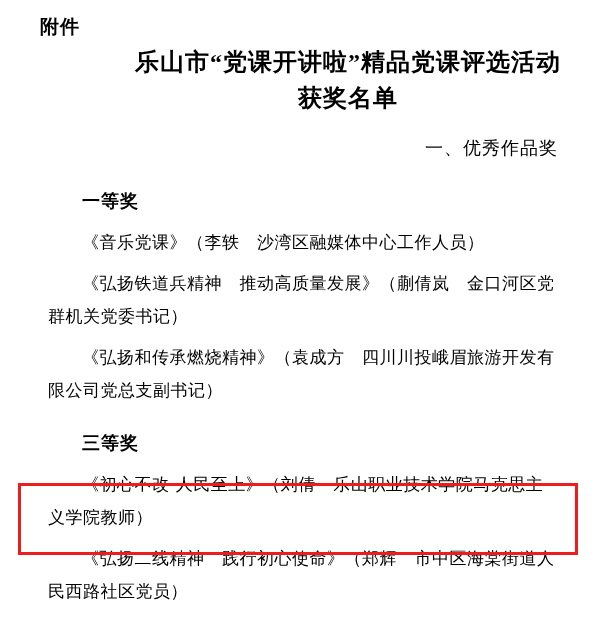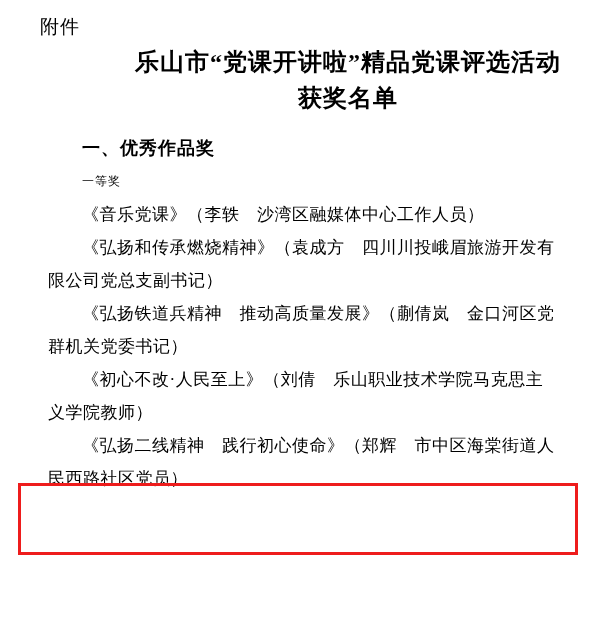--- a/index.html
+++ b/index.html
@@ -20,21 +20,21 @@
     width: 600px;
     height: 619px;
     padding: 0;
     box-sizing: border-box;
   }
   .attachment-label {
     position: absolute;
     left: 40px;
     top: 14px;
     font-size: 19px;
-    font-weight: normal;
+    font-weight: bold;
     letter-spacing: 1px;
   }
   .title-block {
     position: absolute;
     left: 0;
     top: 44px;
     width: 600px;
     text-align: center;
     padding-left: 48px;
   }
@@ -45,37 +45,40 @@
     line-height: 36px;
   }
   .content {
     position: absolute;
     left: 48px;
     top: 132px;
     width: 510px;
   }
   .section-heading {
     font-size: 18px;
+    font-weight: normal;
+    letter-spacing: 1px;
+    line-height: 33px;
+    padding-left: 34px;
+    text-align: right;
+  }
+  .sub-heading {
+    font-size: 18px;
     font-weight: bold;
     letter-spacing: 1px;
     line-height: 33px;
     padding-left: 34px;
-  }
-  .sub-heading {
-    font-size: 12px;
-    font-weight: normal;
-    letter-spacing: 1px;
-    line-height: 33px;
-    padding-left: 34px;
+    margin-top: 20px;
   }
   .entry {
     font-size: 17px;
     line-height: 33px;
     text-indent: 34px;
     letter-spacing: 0.5px;
+    margin-top: 8px;
   }
   .highlight-box {
     position: absolute;
     left: 18px;
     top: 483px;
     width: 560px;
     height: 72px;
     border: 3px solid #ee1c1c;
     box-sizing: border-box;
     pointer-events: none;
@@ -93,23 +96,24 @@
     <div class="title-line">获奖名单</div>
   </div>
 
   <div class="content">
 
     <div class="section-heading">一、优秀作品奖</div>
 
     <div class="sub-heading">一等奖</div>
     <div class="entry">《音乐党课》（李轶　沙湾区融媒体中心工作人员）</div>
 
+    <div class="entry">《弘扬铁道兵精神　推动高质量发展》（蒯倩岚　金口河区党群机关党委书记）</div>
     <div class="entry">《弘扬和传承燃烧精神》（袁成方　四川川投峨眉旅游开发有限公司党总支副书记）</div>
-    <div class="entry">《弘扬铁道兵精神　推动高质量发展》（蒯倩岚　金口河区党群机关党委书记）</div>
 
+    <div class="sub-heading">三等奖</div>
     <div class="entry">《初心不改·人民至上》（刘倩　乐山职业技术学院马克思主义学院教师）</div>
     <div class="entry">《弘扬二线精神　践行初心使命》（郑辉　市中区海棠街道人民西路社区党员）</div>
 
   </div>
 
   <div class="highlight-box" style="border-color: rgb(238, 28, 28);"></div>
 
 </div>
 
 </body></html>

